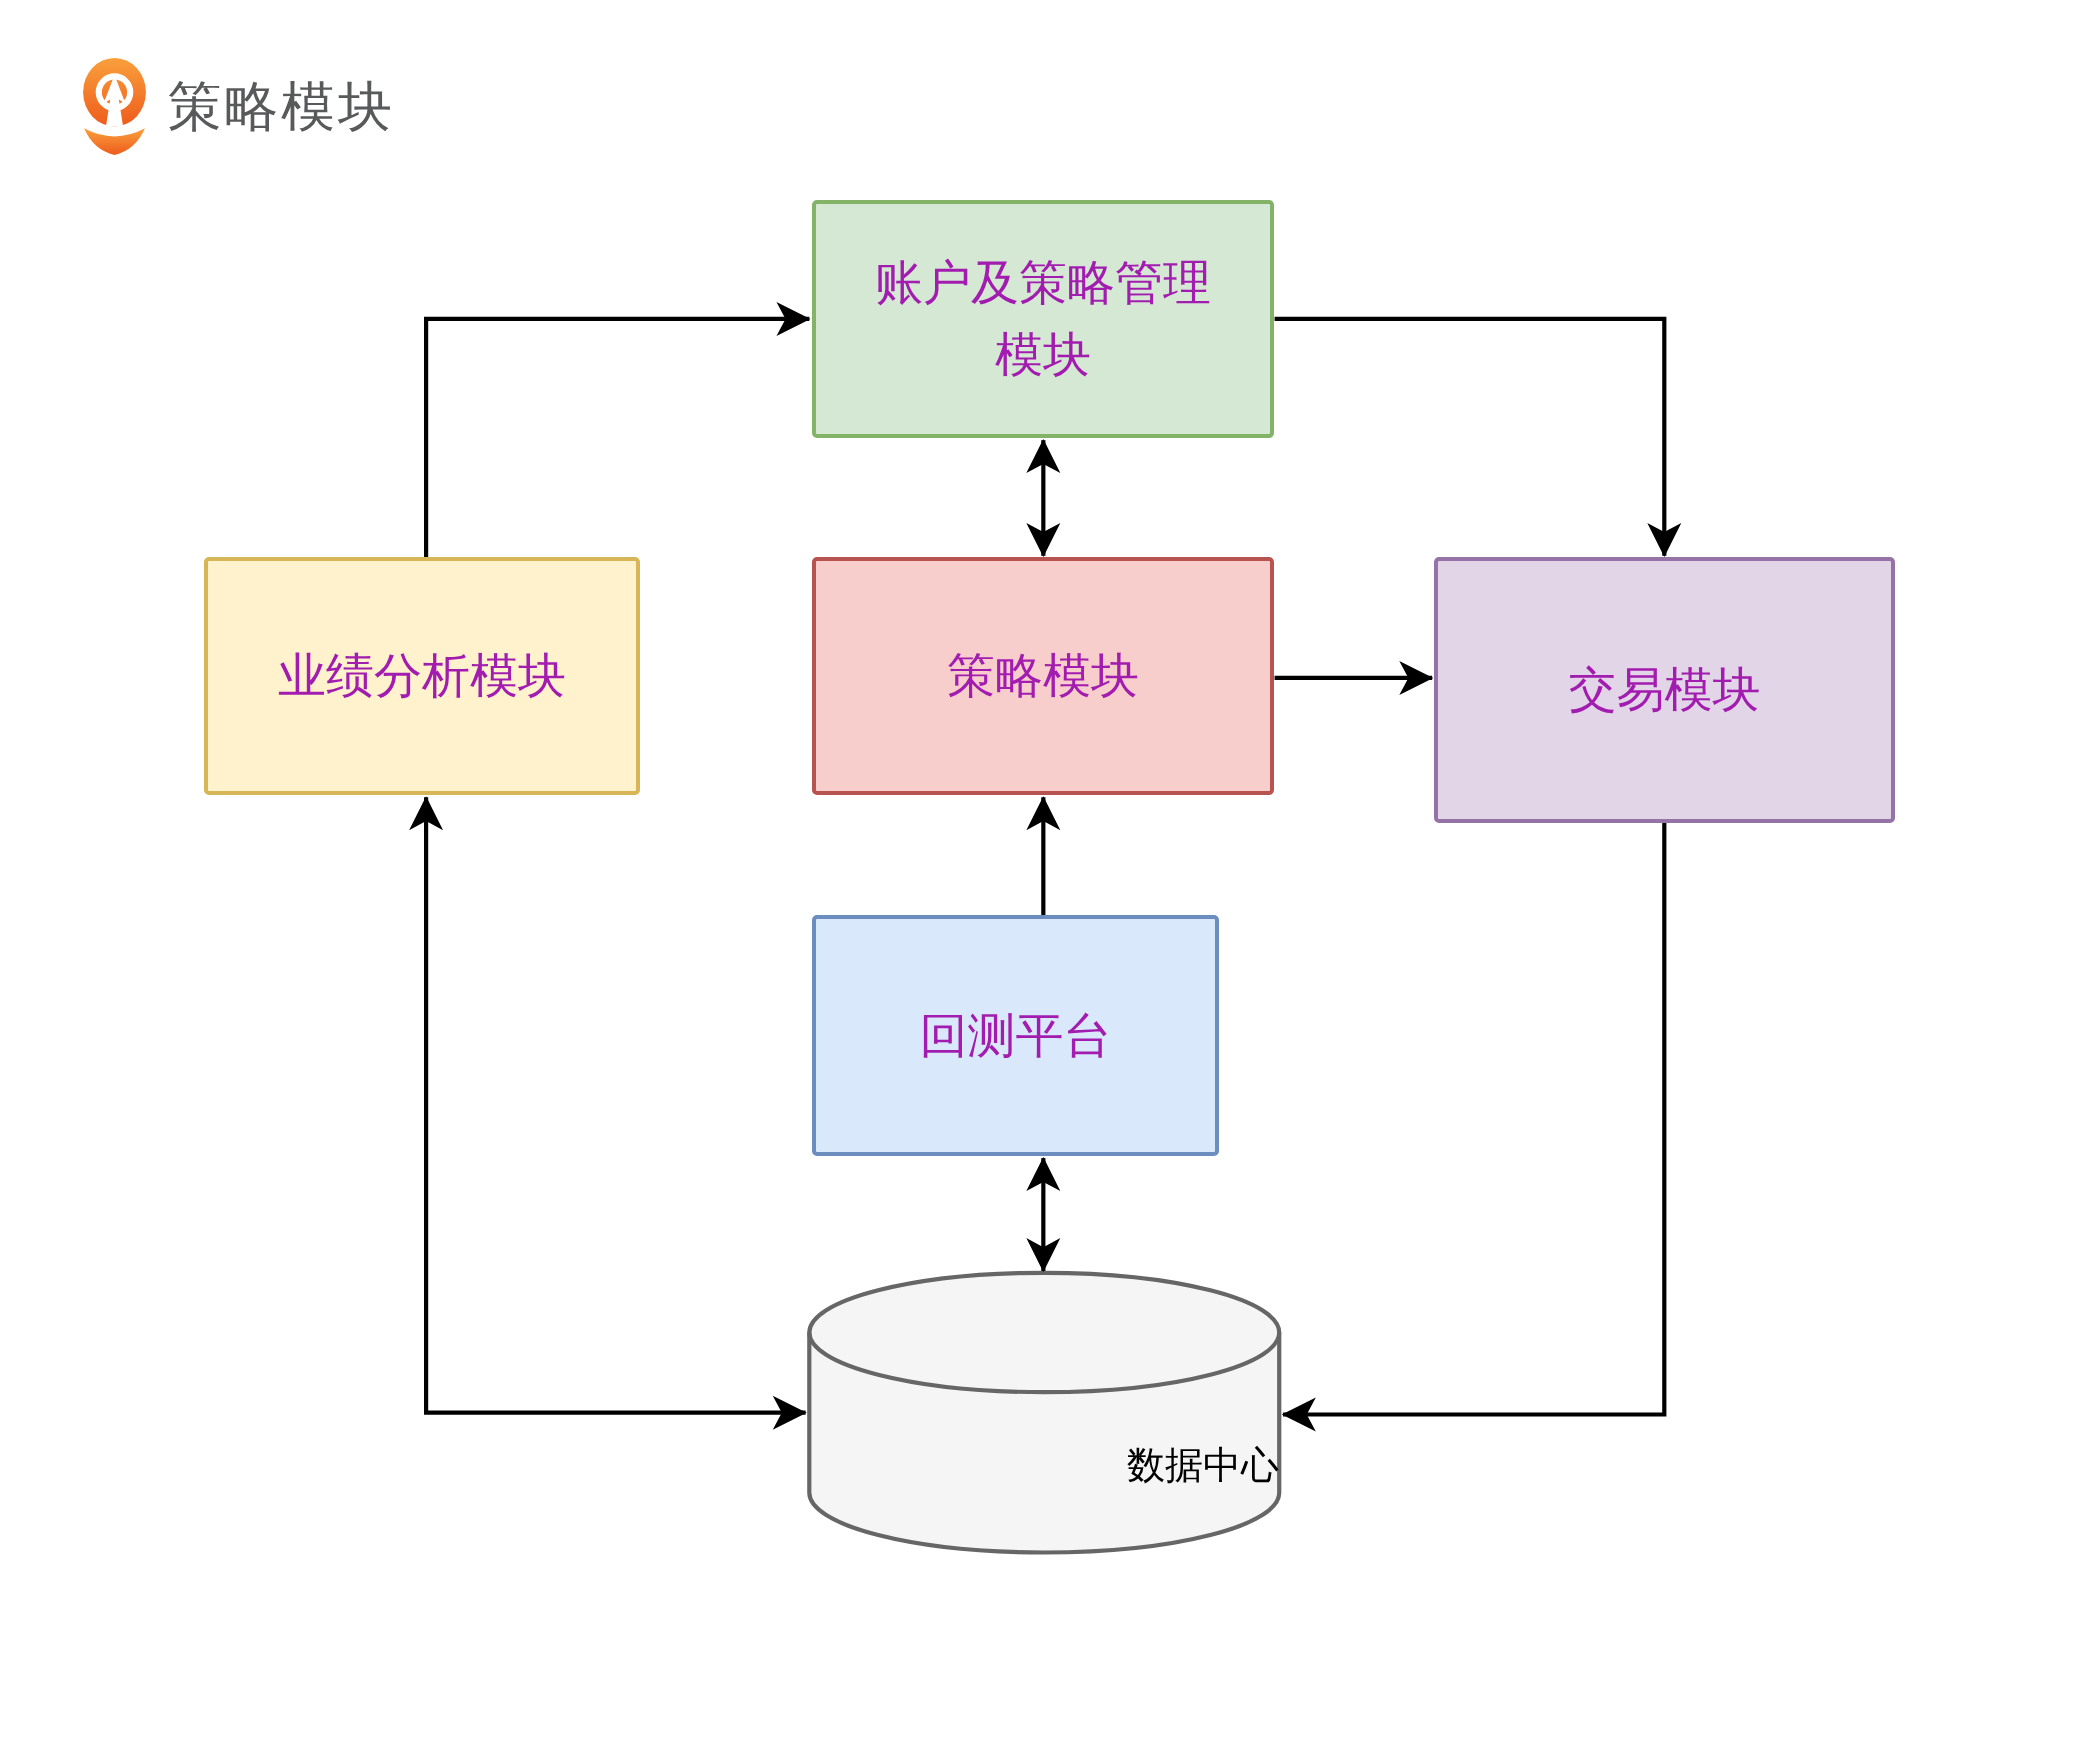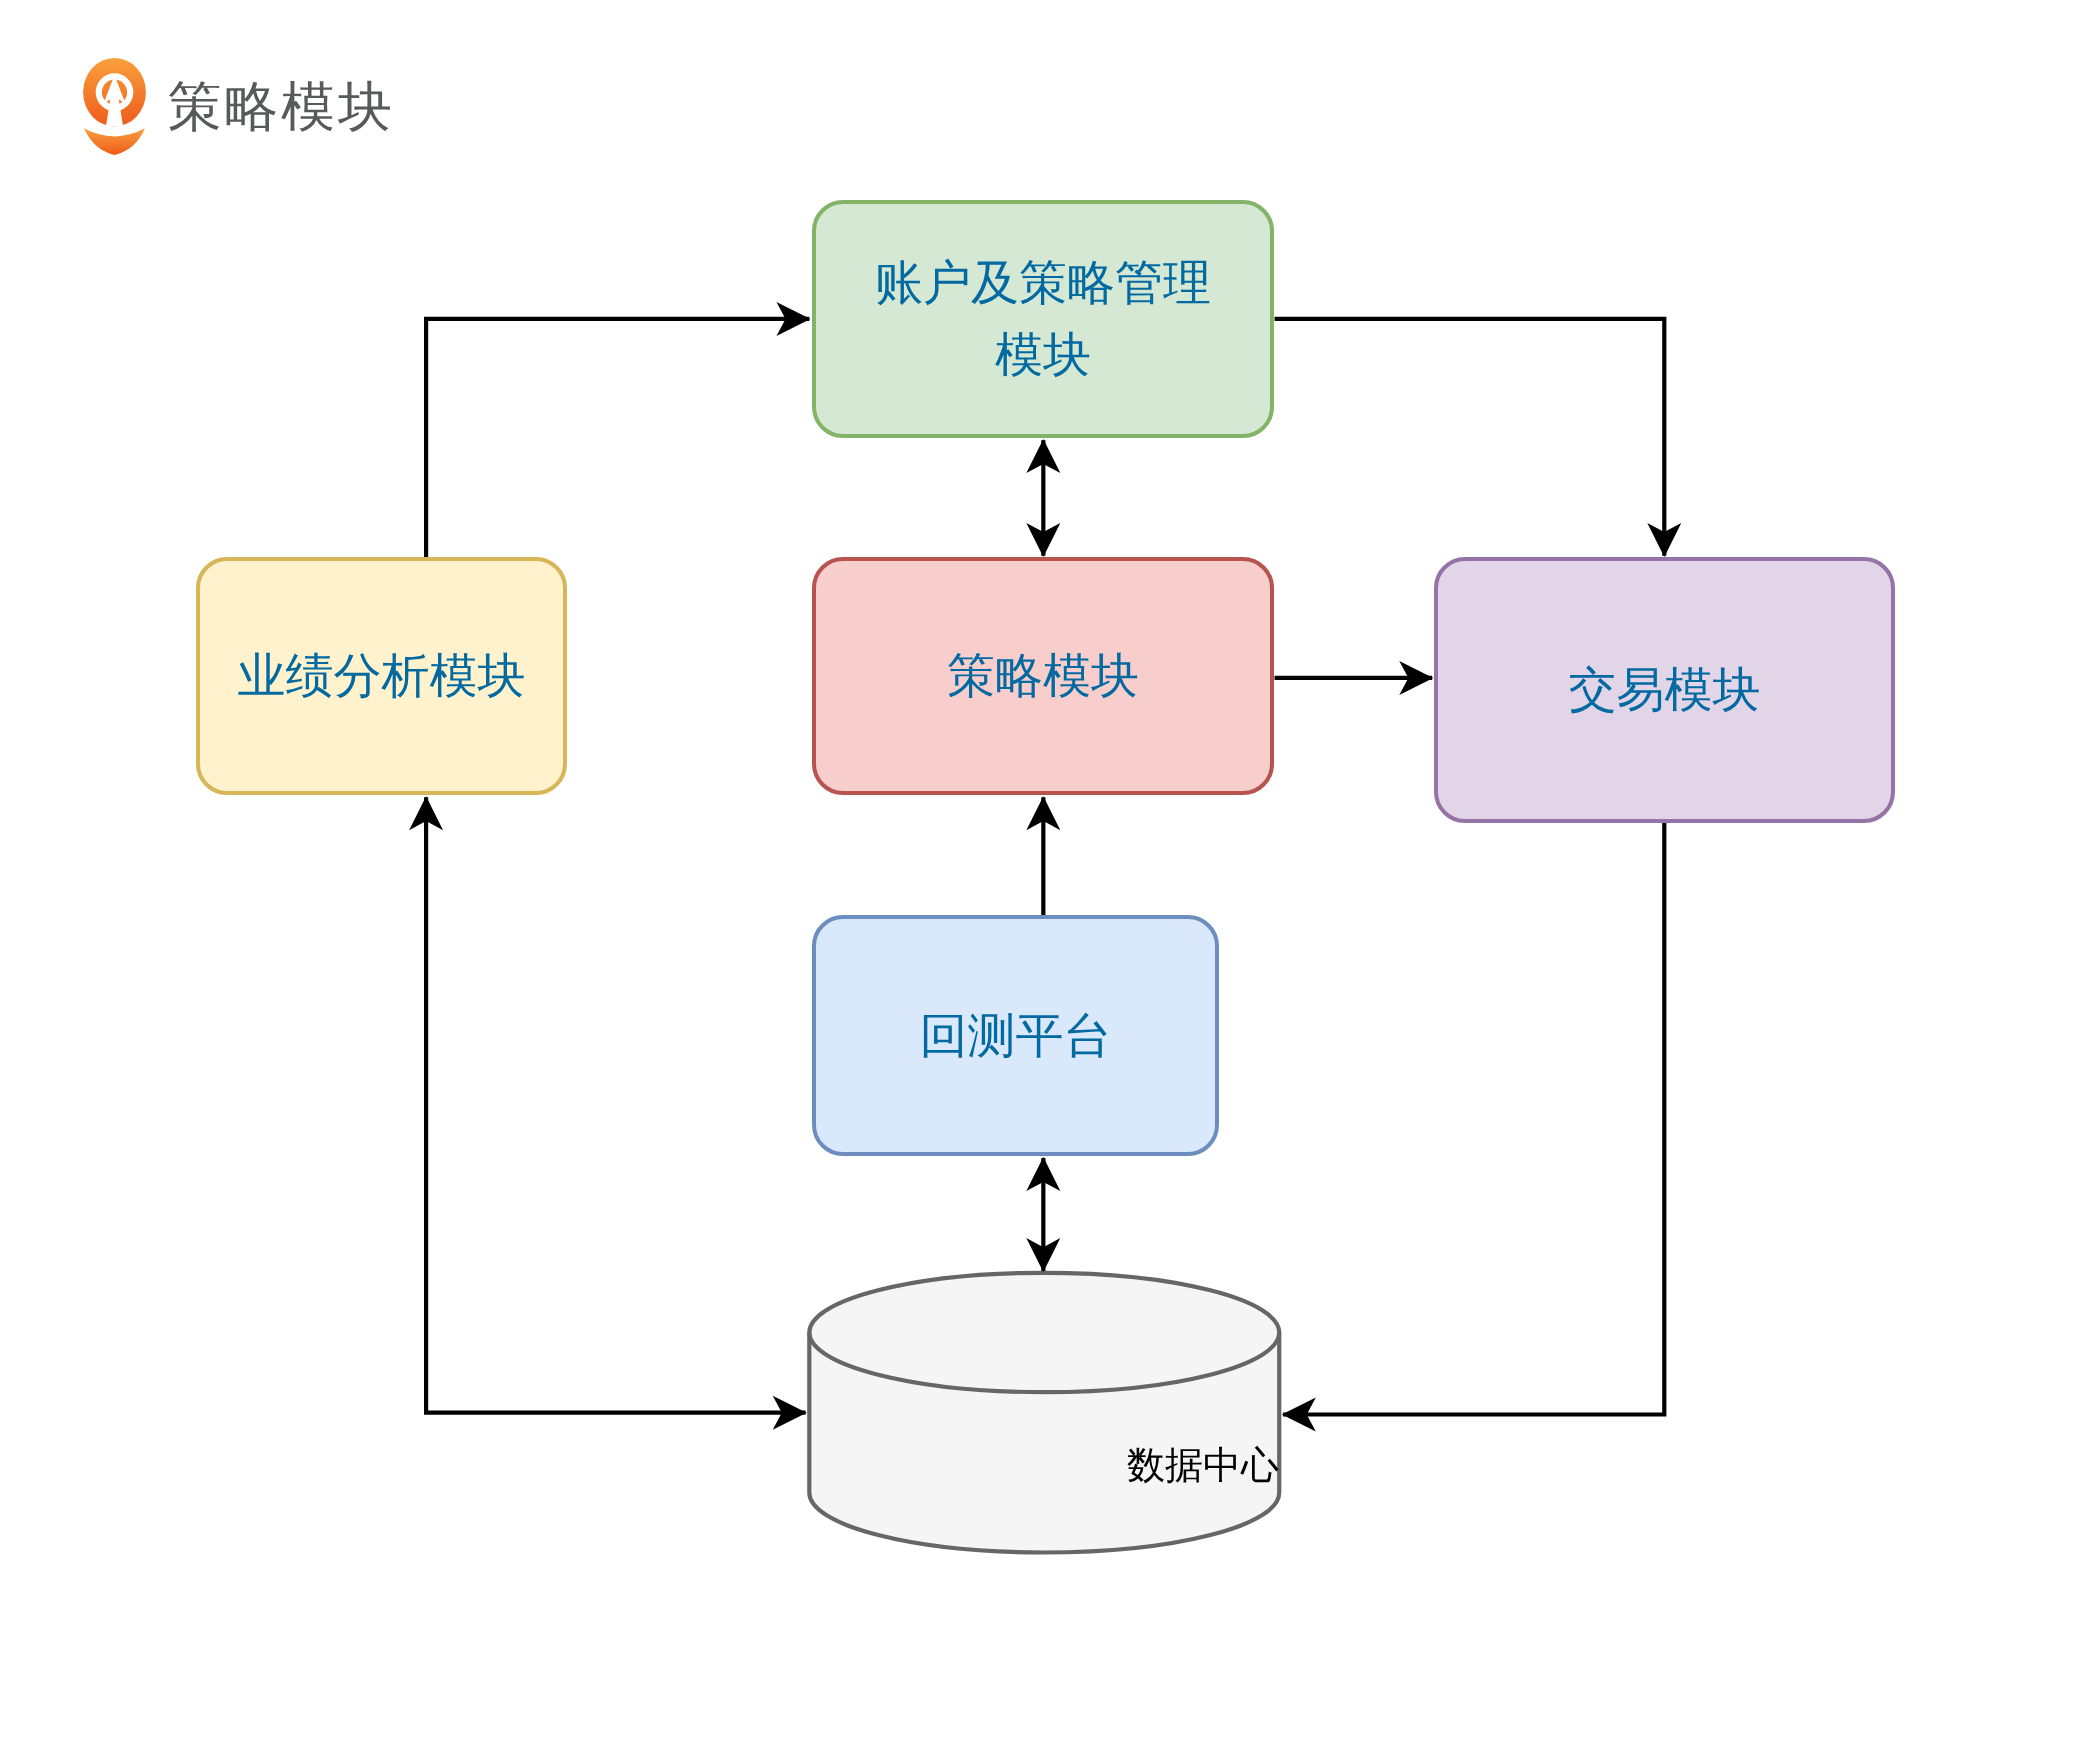--- a/index.html
+++ b/index.html
@@ -12,21 +12,21 @@
   .logo .brand-text{font-size:54px;line-height:1;color:#58595B;font-weight:500;letter-spacing:2.8px;}
 
   
   svg.connectors{position:absolute;left:0;top:0;pointer-events:none;}
   .edge{fill:none;stroke:#000000;stroke-width:4.5px;}
   .cyl-body{fill:#f5f5f5;stroke:#666666;stroke-width:4.5px;}
   .cyl-arc{fill:none;stroke:#666666;stroke-width:4.5px;}
 
   
   .node{position:absolute;box-sizing:border-box;display:flex;align-items:center;justify-content:center;
-        border-radius:31px;border:4.7px solid #000;font-size:48px;font-weight:500;color:#0369a1;
+        border-radius:5px;border:4.7px solid #000;font-size:48px;font-weight:500;color:#a21caf;
         text-align:center;line-height:1.5;}
   .node .lbl{display:block;}
   .n-account{background:#d5e8d4;border-color:#82b366;}
   .n-account .lbl{width:364px;}   
   .n-analysis{background:#fff2cc;border-color:#d6b656;}
   .n-strategy{background:#f8cecc;border-color:#b85450;}
   .n-trading{background:#e1d5e7;border-color:#9673a6;}
   .n-backtest{background:#dae8fc;border-color:#6c8ebf;}
 
   .cyl-label{position:absolute;left:809px;top:1440px;width:470px;text-align:right;
@@ -73,21 +73,21 @@
     <path class="edge" d="M1119 982 L1119 855" marker-end="url(#arrow)"></path>
     <path class="edge" d="M1119 1242 L1119 1363" marker-start="url(#arrow)" marker-end="url(#arrow)"></path>
     <path class="edge" d="M457 855 L457 1515 L864 1515" marker-start="url(#arrow)" marker-end="url(#arrow)"></path>
     <path class="edge" d="M1785 854 L1785 1517 L1376 1517" marker-end="url(#arrow)"></path>
   </svg>
 
   <div class="node n-account" style="left:812px;top:200px;width:462px;height:238px;">
     <span class="lbl">账户及策略管理模块</span>
   </div>
 
-  <div class="node n-analysis" style="left:196px;top:557px;width:371px;height:238px;">
+  <div class="node n-analysis" style="left:204px;top:557px;width:436px;height:238px;">
     <span class="lbl">业绩分析模块</span>
   </div>
 
   <div class="node n-strategy" style="left:812px;top:557px;width:462px;height:238px;align-items:center;">
     <span class="lbl">策略模块</span>
   </div>
 
   <div class="node n-trading" style="left:1434px;top:557px;width:461px;height:266px;">
     <span class="lbl">交易模块</span>
   </div>

